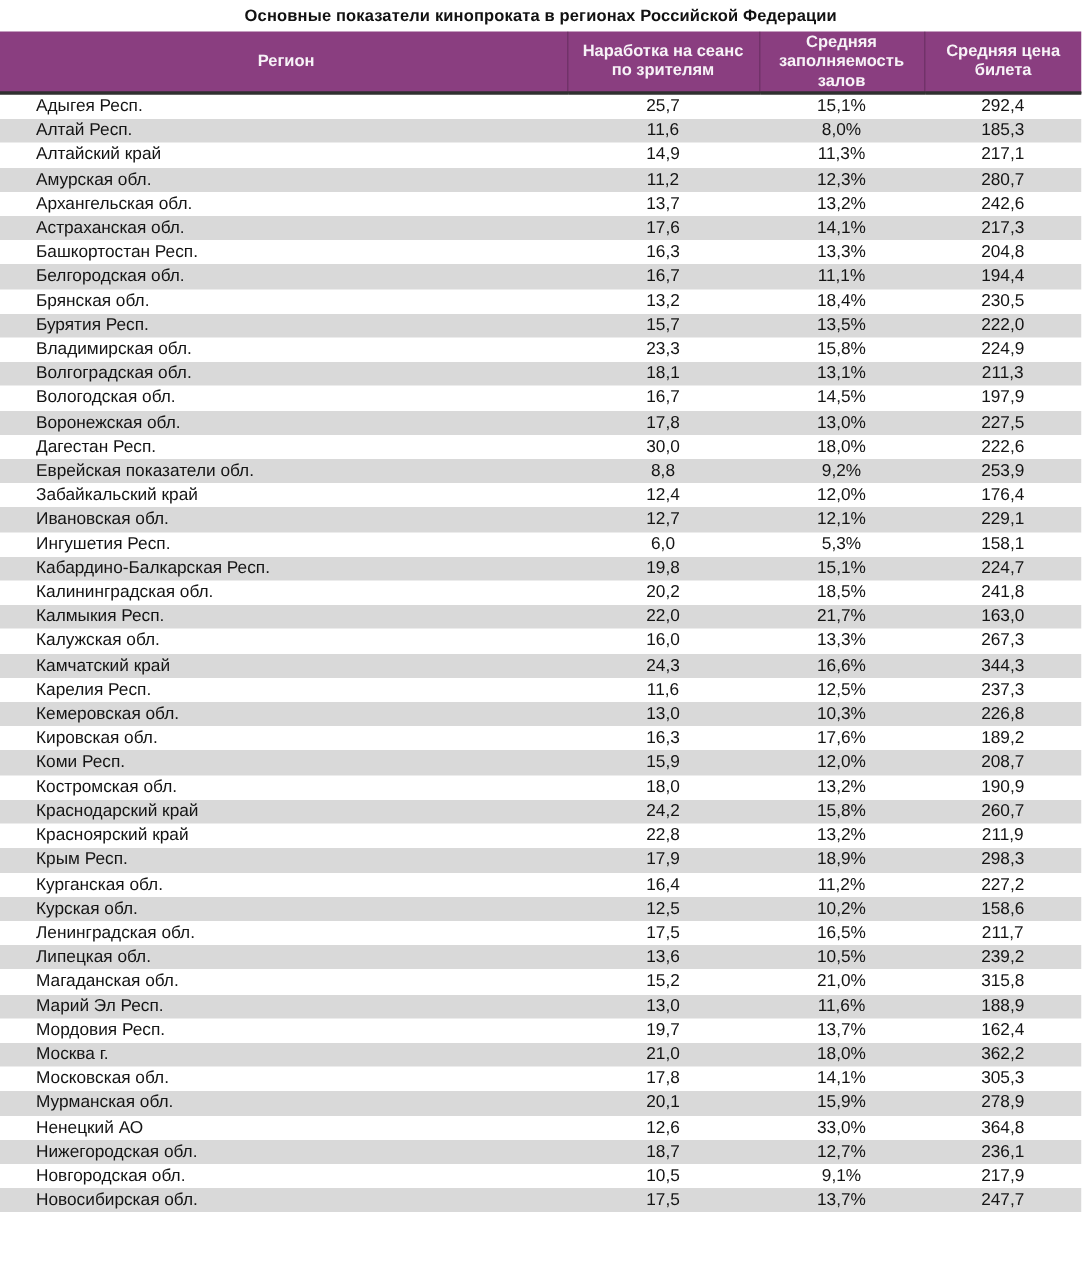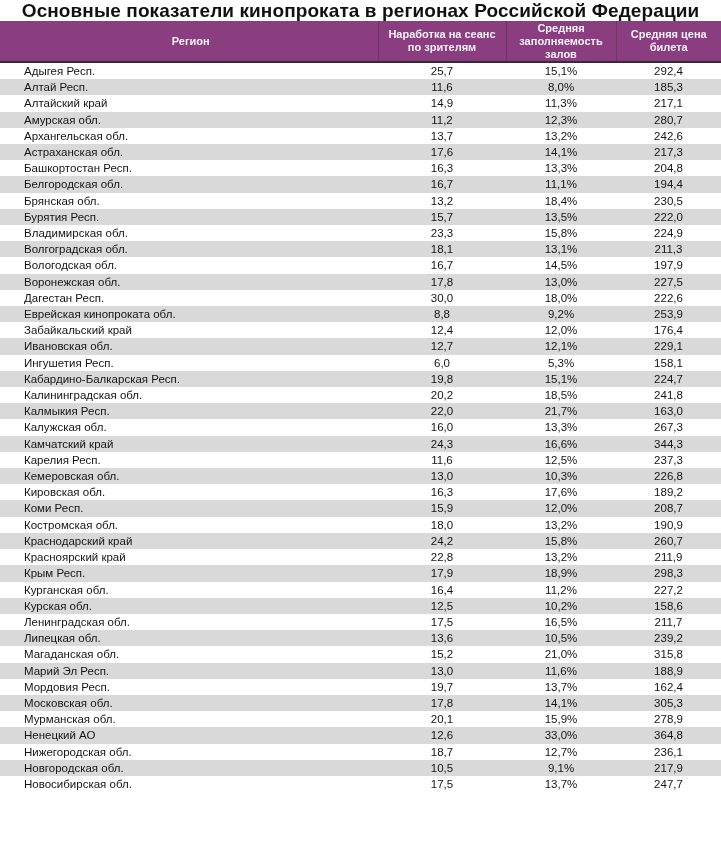--- a/index.html
+++ b/index.html
@@ -13,21 +13,21 @@
   }
   .page {
     width: 721px;
     height: 841px;
   }
   .title {
     height: 21px;
     display: flex;
     align-items: center;
     justify-content: center;
-    font-size: 19px;
+    font-size: 11px;
     font-weight: bold;
     color: #111111;
     letter-spacing: 0.1px;
   }
   table.regions {
     width: 721px;
     border-collapse: collapse;
     table-layout: fixed;
   }
   col.c1 { width: 378px; }
@@ -181,21 +181,21 @@
           <td class="c3">13,0%</td>
           <td class="c4">227,5</td>
         </tr>
         <tr>
           <td class="c1">Дагестан Респ.</td>
           <td class="c2">30,0</td>
           <td class="c3">18,0%</td>
           <td class="c4">222,6</td>
         </tr>
         <tr>
-          <td class="c1">Еврейская кинопроката обл.</td>
+          <td class="c1">Еврейская показатели обл.</td>
           <td class="c2">8,8</td>
           <td class="c3">9,2%</td>
           <td class="c4">253,9</td>
         </tr>
         <tr>
           <td class="c1">Забайкальский край</td>
           <td class="c2">12,4</td>
           <td class="c3">12,0%</td>
           <td class="c4">176,4</td>
         </tr>
@@ -325,20 +325,26 @@
           <td class="c3">11,6%</td>
           <td class="c4">188,9</td>
         </tr>
         <tr>
           <td class="c1">Мордовия Респ.</td>
           <td class="c2">19,7</td>
           <td class="c3">13,7%</td>
           <td class="c4">162,4</td>
         </tr>
         <tr>
+          <td class="c1">Москва г.</td>
+          <td class="c2">21,0</td>
+          <td class="c3">18,0%</td>
+          <td class="c4">362,2</td>
+        </tr>
+        <tr>
           <td class="c1">Московская обл.</td>
           <td class="c2">17,8</td>
           <td class="c3">14,1%</td>
           <td class="c4">305,3</td>
         </tr>
         <tr>
           <td class="c1">Мурманская обл.</td>
           <td class="c2">20,1</td>
           <td class="c3">15,9%</td>
           <td class="c4">278,9</td>

